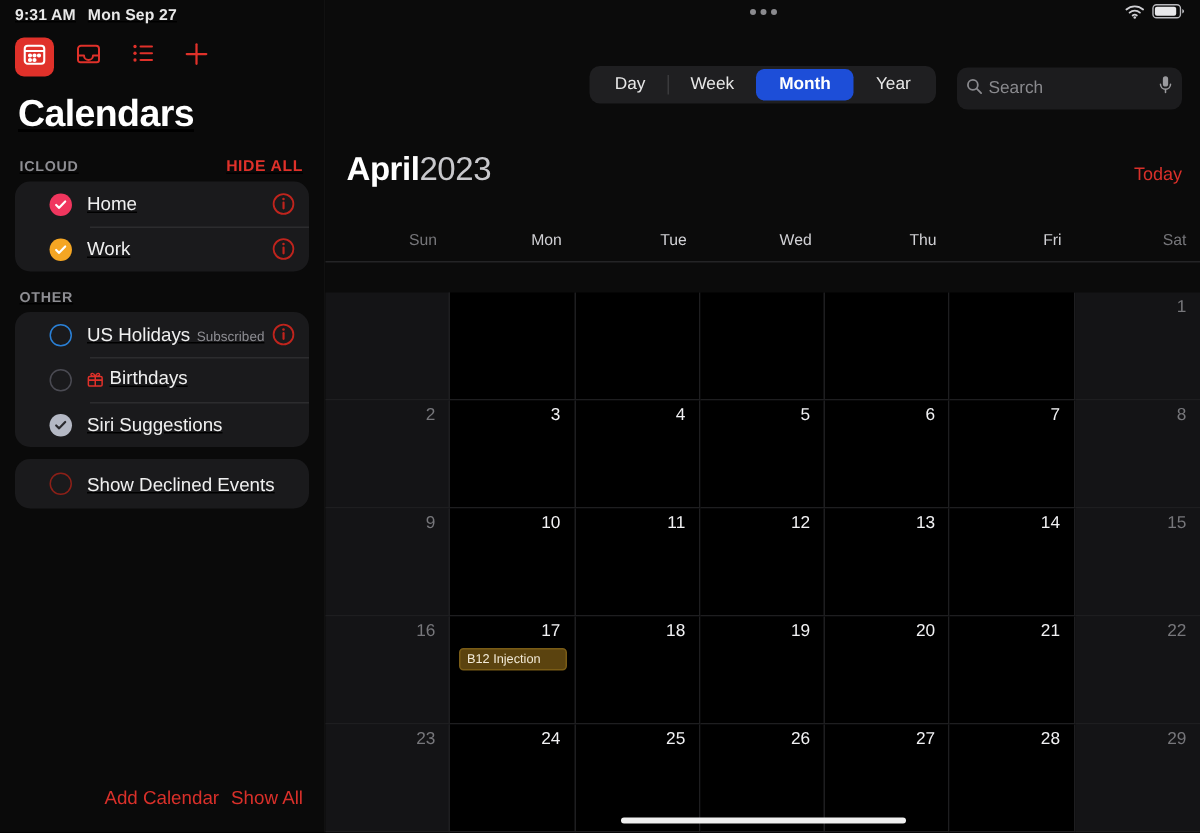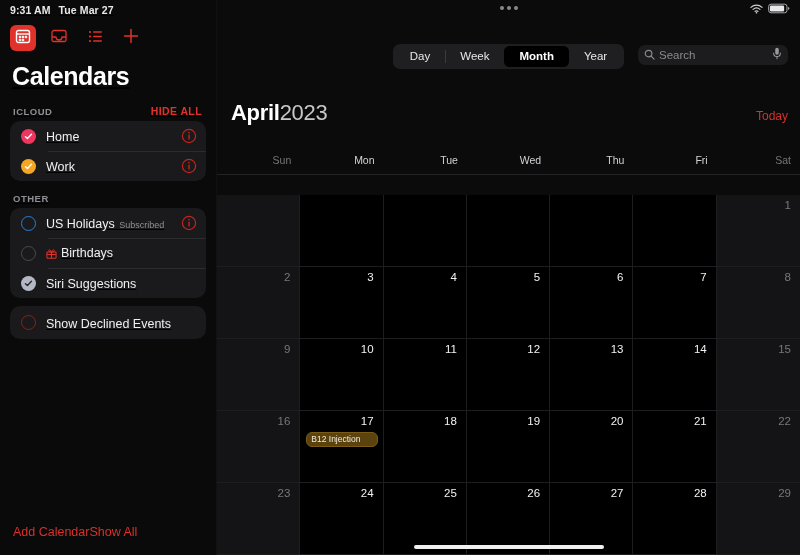--- a/index.html
+++ b/index.html
@@ -43,21 +43,21 @@
   }
 
   .section-head {
     display:flex; justify-content:space-between; align-items:flex-end;
     padding:12px 14px 4px 13px;
   }
   .section-label { font-size:9.5px; color:#8e8e93; letter-spacing:0.5px; font-weight:600; }
   .section-action { font-size:10.5px; color:#e0312a; letter-spacing:0.4px; font-weight:600; }
 
   .group {
-    margin:0 10px; background:#1a1a1c; border-radius:10px; overflow:hidden;
+    margin:0 10px; background:#1a1a1c; border-radius:10px; overflow:hidden;padding-left:12px;
   }
   .row {
     display:flex; align-items:center; min-height:30px; padding:4px 9px 4px 11px;
     position:relative;
   }
   .row + .row::before {
     content:""; position:absolute; left:38px; right:0; top:0; height:1px; background:#2c2c2e;
   }
   .dot {
     width:15px; height:15px; border-radius:50%; flex:0 0 15px;
@@ -70,22 +70,23 @@
   .row-sub { font-size:9px; color:#8e8e93; line-height:12px; margin-top:1px; }
   .info-btn { width:16px; height:16px; flex:0 0 16px; color:#c0241d; }
   .gift-icon { display:inline-block; vertical-align:-2px; margin-right:4px; color:#e0312a; }
 
   .declined-group { margin-top:8px; }
   .declined-row { min-height:33px; padding:5px 9px 5px 11px; }
   .declined-label { font-size:12.5px; color:#f0f0f0; }
 
   .sidebar-footer {
     position:absolute; bottom:16px; left:0; right:0;
-    display:flex; justify-content:flex-start;
+    display:flex; justify-content:flex-end;
     padding:0 14px 0 13px;
+    gap:8px;
   }
   .footer-link { font-size:12.5px; color:#d9302a; }
 
   
   .main {
     flex:1 1 auto; height:555px; background:#0b0b0b;
     display:flex; flex-direction:column; position:relative;gap:20px;
   }
   .main-status {
     height:18px; display:flex; align-items:center; justify-content:space-between;
@@ -103,28 +104,28 @@
     position:relative; padding:0 12px;
   }
   .segmented {
     display:flex; background:#1f1f21; border-radius:7px; padding:2px;
     height:25px; align-items:center;
   }
   .seg {
     padding:0 15px; height:21px; line-height:21px; border-radius:5.5px;
     font-size:11.5px; color:#e8e8e8; text-align:center; position:relative;
   }
-  .seg.selected { background:#000000; font-weight:600; color:#fff; }
+  .seg.selected { background:#1d4ed8; font-weight:600; color:#fff; }
   .seg.divider::before {
     content:""; position:absolute; left:0; top:4px; bottom:4px; width:1px; background:#3a3a3c;
   }
 
   .searchbox {
     position:absolute; right:12px; top:7px;
-    width:150px; height:20px; background:#1c1c1e; border-radius:7px;
+    width:150px; height:28px; background:#1c1c1e; border-radius:7px;
     display:flex; align-items:center; padding:0 6px; gap:4px;
   }
   .search-input-text { font-size:11.5px; color:#8a8a8e; flex:1 1 auto; }
 
   .month-header {
     display:flex; align-items:baseline; justify-content:space-between;
     padding:6px 12px 8px 14px;
   }
   .month-title { font-size:22px; letter-spacing:-0.3px; }
   .month-name { font-weight:700; color:#fff; }
@@ -170,21 +171,21 @@
 </style>
 </head>
 <body>
 
 <div class="screen">
 
   <div class="sidebar">
 
     <div class="statusbar">
       <span class="sb-time">9:31 AM</span>
-      <span class="sb-date">Tue Mar 27</span>
+      <span class="sb-date">Mon Sep 27</span>
     </div>
 
     <div class="sb-toolbar">
       <div class="tb-btn active">
         <span>
           <svg width="16" height="16" viewBox="0 0 16 16" fill="none">
             <rect x="1.5" y="2.5" width="13" height="12" rx="2" stroke="#fff" stroke-width="1.4"></rect>
             <line x1="1.5" y1="6" x2="14.5" y2="6" stroke="#fff" stroke-width="1.4"></line>
             <circle cx="5" cy="9" r="0.9" fill="#fff"></circle>
               <circle cx="8" cy="9" r="0.9" fill="#fff"></circle>
@@ -457,21 +458,21 @@
           <span class="daynum">14</span>
         </div>
         <div class="cell weekend">
           <span class="daynum">15</span>
         </div>
         <div class="cell weekend">
           <span class="daynum">16</span>
         </div>
         <div class="cell">
           <span class="daynum">17</span>
-          <div class="event" style="background: rgb(91, 67, 15); border-radius: 6px;">B12 Injection</div>
+          <div class="event" style="background: rgb(91, 67, 15);">B12 Injection</div>
         </div>
         <div class="cell">
           <span class="daynum">18</span>
         </div>
         <div class="cell">
           <span class="daynum">19</span>
         </div>
         <div class="cell">
           <span class="daynum">20</span>
         </div>

